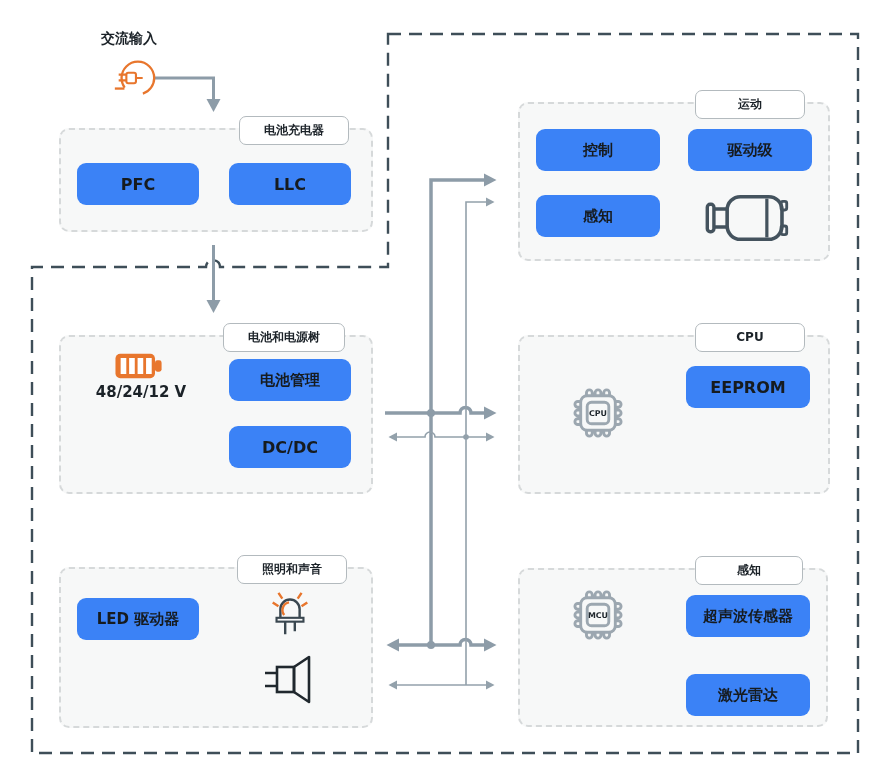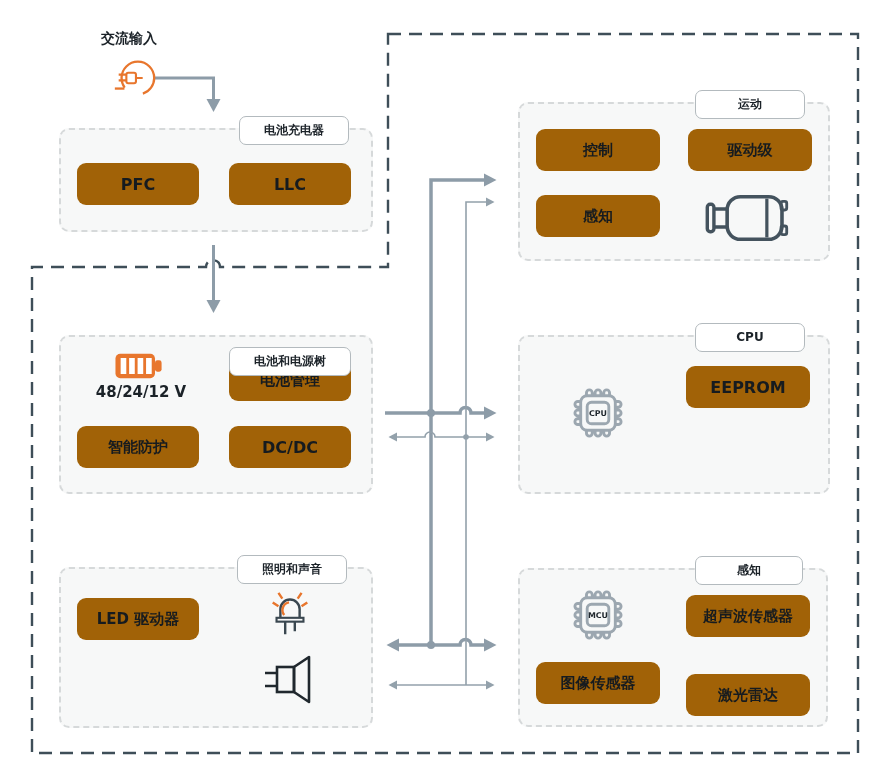--- a/index.html
+++ b/index.html
@@ -3,21 +3,21 @@
 <meta charset="utf-8">
 <style>
   html,body{margin:0;padding:0;background:#ffffff;}
   .canvas{position:relative;width:882px;height:777px;background:#ffffff;overflow:hidden;
           font-family:"DejaVu Sans","Liberation Sans",sans-serif;color:#1b2228;}
   .wires{position:absolute;left:0;top:0;z-index:0;}
   .panel{position:absolute;background:#f7f8f8;border:2px dashed #d6d9da;border-radius:10px;z-index:1;}
   .tab{position:absolute;top:-14px;height:27px;line-height:27px;background:#ffffff;
        border:1px solid #b3babe;border-radius:7px;text-align:center;
        font-size:12px;font-weight:bold;color:#1b2228;z-index:3;}
-  .blk{position:absolute;background:#a16207;border-radius:9px;display:flex;align-items:center;
+  .blk{position:absolute;background:#3b82f6;border-radius:9px;display:flex;align-items:center;
        justify-content:center;font-size:15px;font-weight:600;color:#161b1f;z-index:2;white-space:nowrap;}
   .blk.latin{font-size:16px;}
   .iconwrap{position:absolute;z-index:2;display:flex;align-items:center;justify-content:center;}
   .acin{position:absolute;left:101px;top:30px;font-size:14px;font-weight:bold;z-index:2;}
   .battcap{position:absolute;left:95px;top:383px;width:92px;text-align:center;
            font-size:15px;font-weight:bold;z-index:2;}
 </style>
 </head>
 <body>
 
@@ -70,23 +70,22 @@
     </svg>
   </div>
 
   <div class="panel" style="left:59px;top:128px;width:310px;height:100px;">
     <div class="tab" style="left:178px;width:108px;">电池充电器</div>
     <div class="blk latin" style="left:16px;top:33px;width:122px;height:42px;">PFC</div>
     <div class="blk latin" style="left:168px;top:33px;width:122px;height:42px;">LLC</div>
   </div>
 
   <div class="panel" style="left:59px;top:335px;width:310px;height:155px;">
-    <div class="tab" style="left:168px;width:120px;margin-top:24px;">电池和电源树</div>
+    <div class="tab" style="left:162px;width:120px;">电池和电源树</div>
     <div class="blk" style="left:168px;top:22px;width:122px;height:42px;">电池管理</div>
-    <div class="blk" style="left:16px;top:89px;width:122px;height:42px;">智能防护</div>
     <div class="blk latin" style="left:168px;top:89px;width:122px;height:42px;">DC/DC</div>
   </div>
   <div class="iconwrap" style="left:112px;top:350px;width:54px;height:32px;">
     <svg width="54" height="32" viewBox="0 0 54 34">
       <rect x="2" y="4" width="42" height="26" rx="5" fill="#e8762d"></rect>
       <rect x="44" y="11" width="7" height="12" rx="2.5" fill="#e8762d"></rect>
       <rect x="7.5" y="8.5" width="6" height="17" fill="#ffffff"></rect>
       <rect x="16.5" y="8.5" width="6" height="17" fill="#ffffff"></rect>
       <rect x="25.5" y="8.5" width="6" height="17" fill="#ffffff"></rect>
       <rect x="34.5" y="8.5" width="6" height="17" fill="#ffffff"></rect>
@@ -146,21 +145,20 @@
         <path d="M19,27 H15 A4,4 0 0 0 15,35 H19 M19,39 H15 A4,4 0 0 0 15,47 H19 M19,51 H15 A4,4 0 0 0 15,59 H19"></path>
         <path d="M67,27 H71 A4,4 0 0 1 71,35 H67 M67,39 H71 A4,4 0 0 1 71,47 H67 M67,51 H71 A4,4 0 0 1 71,59 H67"></path>
       </g>
       <text x="43" y="47" text-anchor="middle" font-size="11" font-weight="bold" fill="#20282e" font-family="DejaVu Sans, Liberation Sans, sans-serif">CPU</text>
     </svg>
   </div>
 
   <div class="panel" style="left:518px;top:568px;width:306px;height:155px;">
     <div class="tab" style="left:175px;width:106px;">感知</div>
     <div class="blk" style="left:166px;top:25px;width:124px;height:42px;">超声波传感器</div>
-    <div class="blk" style="left:16px;top:92px;width:124px;height:42px;">图像传感器</div>
     <div class="blk" style="left:166px;top:92px;width:124px;height:42px;margin-top:12px;">激光雷达</div>
   </div>
   <div class="iconwrap" style="left:567px;top:584px;width:62px;height:62px;">
     <svg width="62" height="62" viewBox="0 0 86 86">
       <g stroke="#9ca7b0" stroke-width="4" fill="none">
         <rect x="19" y="19" width="48" height="48" rx="9"></rect>
         <rect x="28" y="28" width="30" height="30" rx="6" fill="#f7f8f8"></rect>
         <path d="M27,19 V15 A4,4 0 0 1 35,15 V19 M39,19 V15 A4,4 0 0 1 47,15 V19 M51,19 V15 A4,4 0 0 1 59,15 V19"></path>
         <path d="M27,67 V71 A4,4 0 0 0 35,71 V67 M39,67 V71 A4,4 0 0 0 47,71 V67 M51,67 V71 A4,4 0 0 0 59,71 V67"></path>
         <path d="M19,27 H15 A4,4 0 0 0 15,35 H19 M19,39 H15 A4,4 0 0 0 15,47 H19 M19,51 H15 A4,4 0 0 0 15,59 H19"></path>

